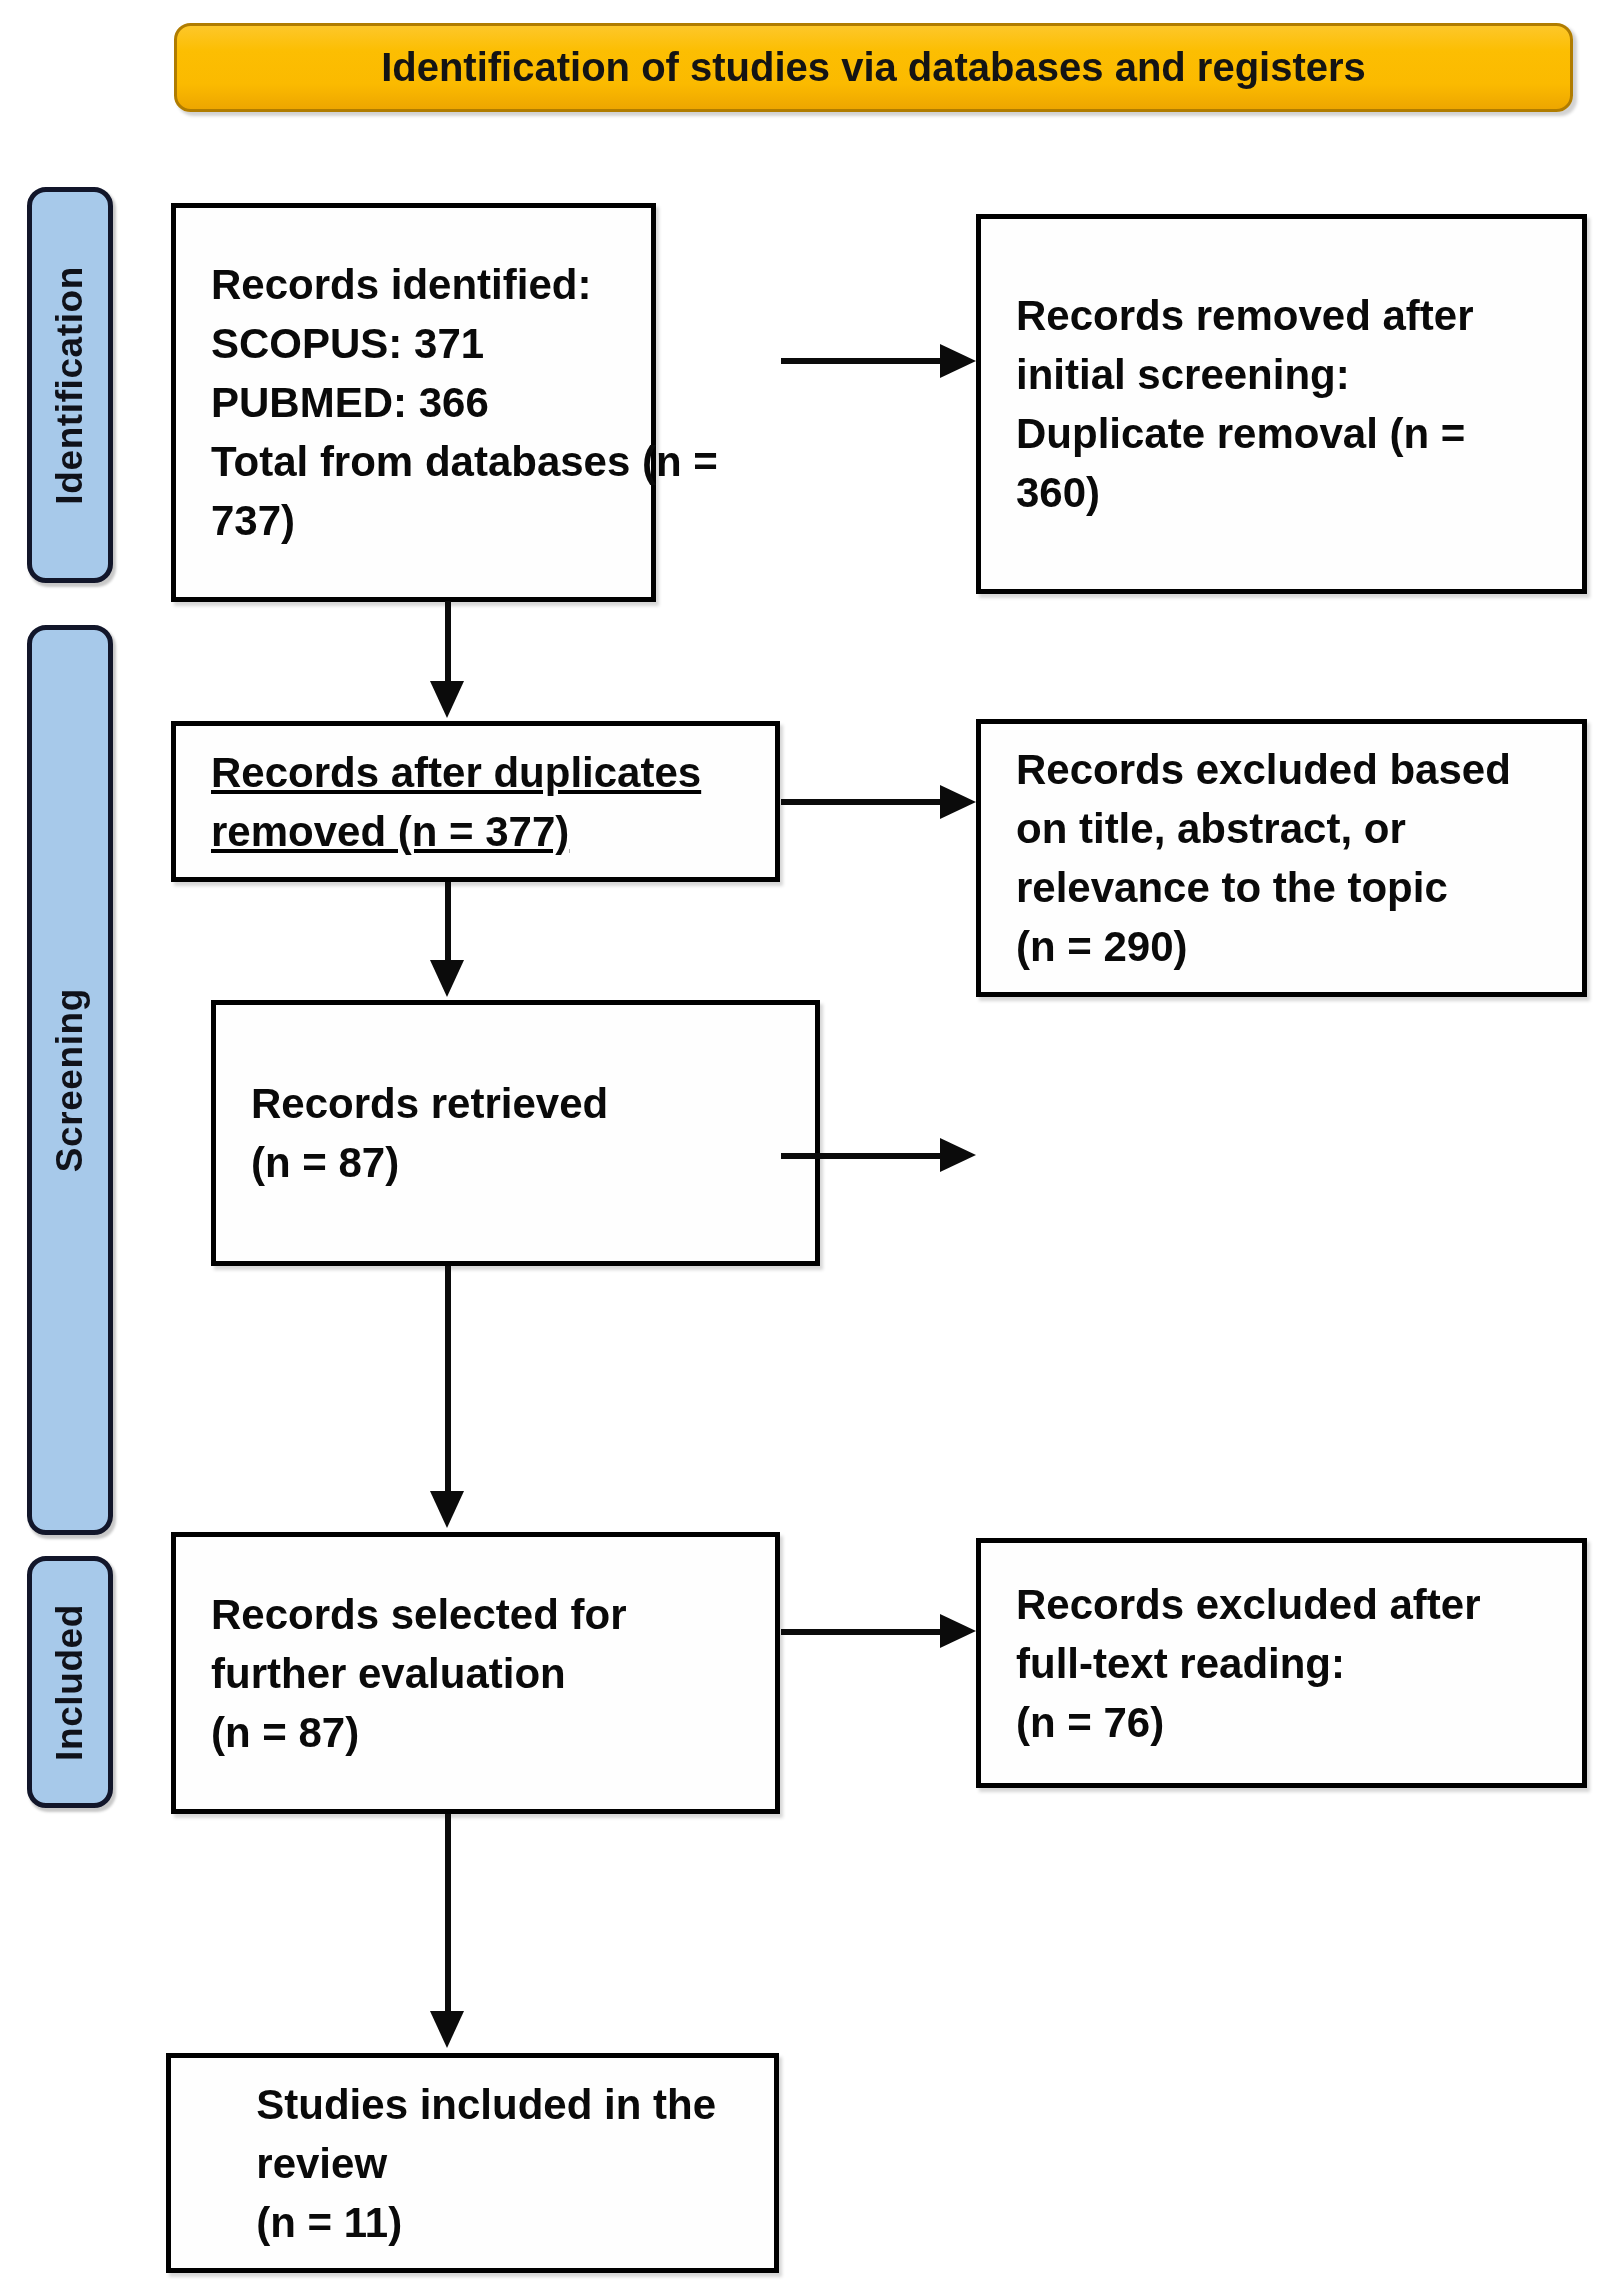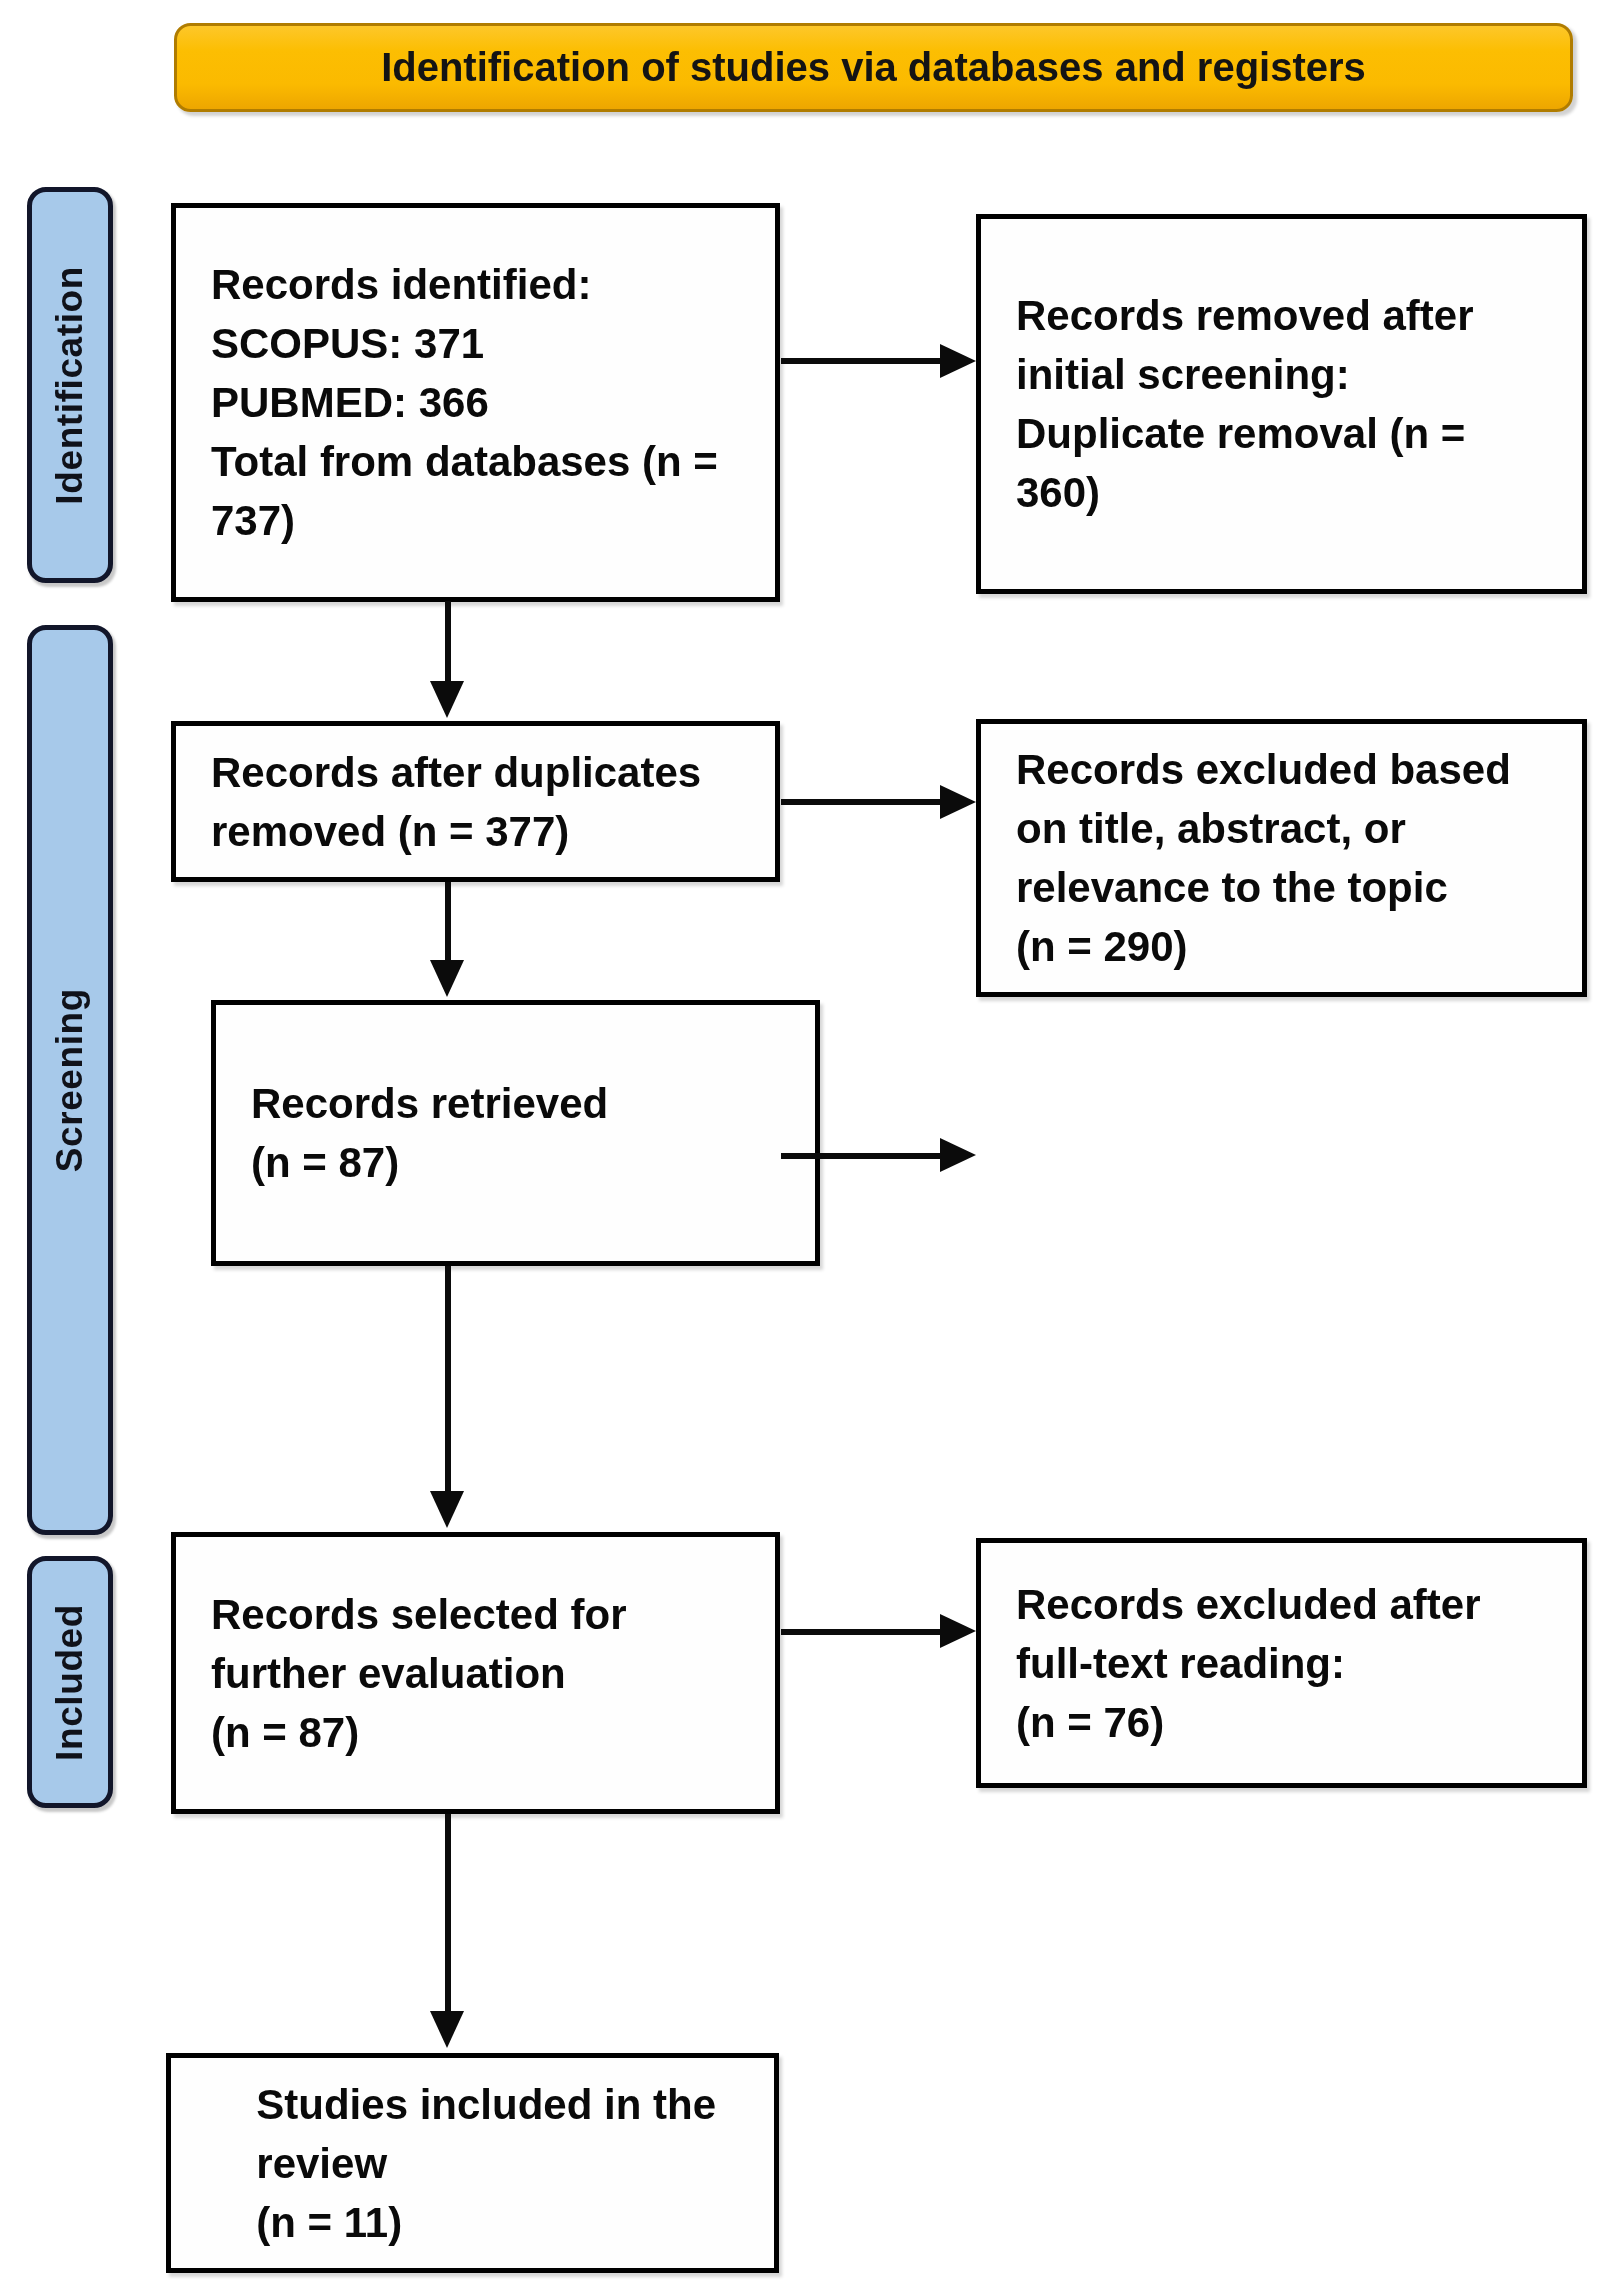--- a/index.html
+++ b/index.html
@@ -75,22 +75,22 @@
     font-size: 42px;
     line-height: 59px;
     font-weight: 700;
     color: #0a0a0a;
     white-space: pre;
     padding-left: 35px;
     padding-right: 7.7px;
     text-align: left;
   }
 
-  .box-records-identified       { left: 171px;  top: 203px;  width: 609px; height: 399px; }
-  .box-records-after-duplicates { left: 171px;  top: 721px; width: 609px; height: 161px; }
+  .box-records-identified       { left: 171px;  top: 203px;  width: 485px; height: 399px; }
+  .box-records-after-duplicates { left: 171px;  top: 721px; width: 609px; height: 161px; text-decoration: underline; }
   .box-records-retrieved        { left: 171px;  top: 1000px; width: 609px; height: 266px; margin-left: 40px; }
   .box-records-selected         { left: 171px;  top: 1532px; width: 609px; height: 282px; }
   .box-studies-included         { left: 166px;  top: 2053px; width: 613px; height: 220px; justify-content: center; }
 
   .box-records-removed          { left: 976px; top: 214px;  width: 611px; height: 380px; }
   .box-records-excluded-title   { left: 976px; top: 719px; width: 611px; height: 278px; }
   .box-records-not-retrieved    { left: 976px; top: 1082px; width: 611px; height: 154px; }
   .box-records-excluded-fulltext{ left: 976px; top: 1538px; width: 611px; height: 250px; }
 
   

